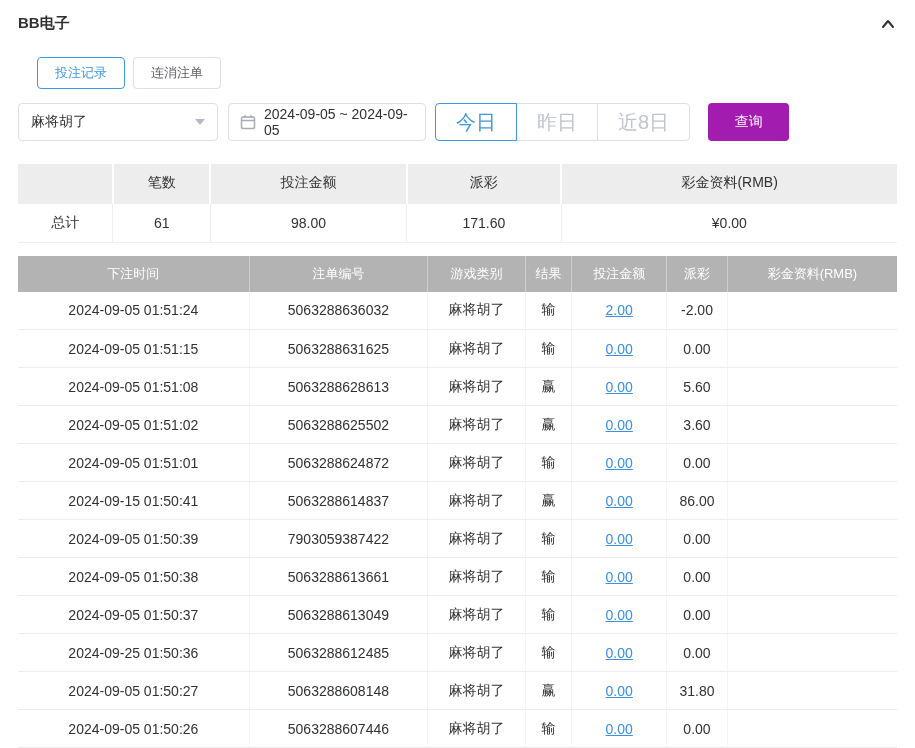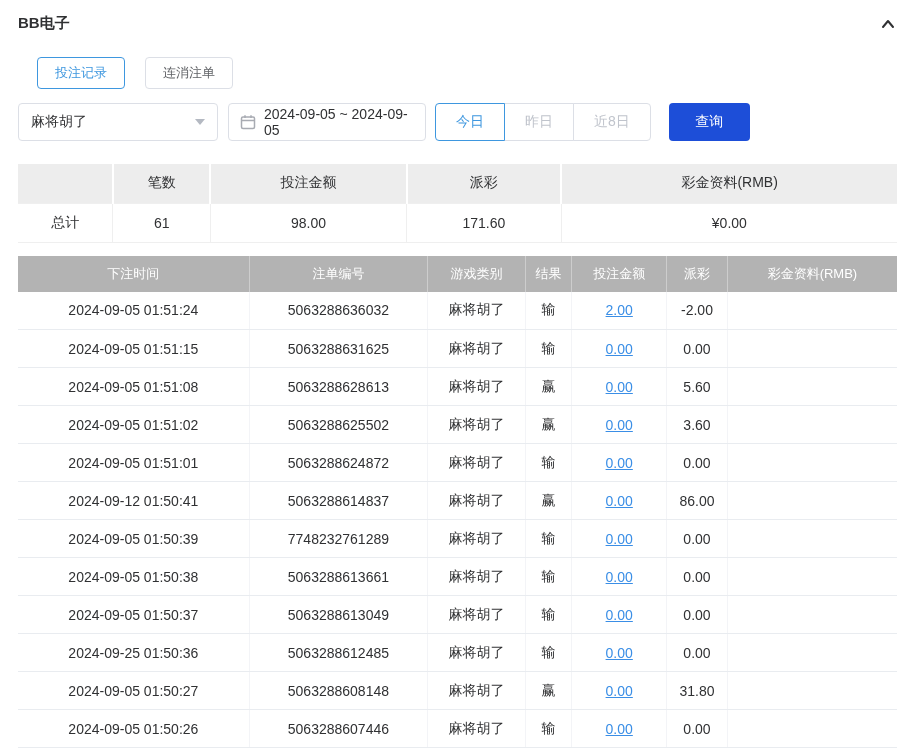--- a/index.html
+++ b/index.html
@@ -9,21 +9,21 @@
     color:#303133;
   }
   .page { padding:14px 18px 0 18px; }
 
   
   .panel-header { display:flex; align-items:center; justify-content:space-between; margin-bottom:24px; }
   .panel-title { font-size:15px; font-weight:bold; color:#303133; }
   .collapse-btn { cursor:pointer; display:flex; align-items:center; }
 
   
-  .tabs { display:flex; gap:20px; margin-bottom:14px;padding-left:19px; }
+  .tabs { display:flex; gap:8px; margin-bottom:14px;padding-left:19px; }
   .tab {
     height:32px; padding:0 17px; background:#fff; border:1px solid #dcdfe6;
     border-radius:4px; font-size:13px; color:#606266; cursor:pointer;
     font-family:inherit;
   }
   .tab.active { border-color:#3e97df; color:#3e97df; }
 
   
   .filter-row { display:flex; align-items:center; margin-bottom:23px; }
   .select {
@@ -37,29 +37,29 @@
   }
   .datepicker {
     margin-left:10px; width:198px; height:38px; border:1px solid #dcdfe6;
     border-radius:4px; display:flex; align-items:center; gap:8px;
     padding:0 11px; font-size:14px; cursor:pointer; background:#fff;
   }
   .cal-icon { display:flex; align-items:center; }
   .btn-group { display:flex; margin-left:9px; }
   .qbtn {
     height:38px; padding:0 20px; background:#fff; border:1px solid #dcdfe6;
-    font-size:14px; color:#c0c4cc; cursor:pointer; margin-left:-1px;
+    font-size:20px; color:#c0c4cc; cursor:pointer; margin-left:-1px;
     font-family:inherit; position:relative;
   }
   .qbtn:first-child { border-radius:4px 0 0 4px; margin-left:0; }
   .qbtn:last-child { border-radius:0 4px 4px 0; }
   .qbtn.active { border-color:#3e97df; color:#3e97df; z-index:2; }
   .search-btn {
     margin-left:18px; height:38px; width:81px; border:none; border-radius:4px;
-    background:#1d4ed8; color:#fff; font-size:14px; cursor:pointer;
+    background:#a21caf; color:#fff; font-size:14px; cursor:pointer;
     font-family:inherit;
   }
 
   
   table { width:100%; border-collapse:collapse; table-layout:fixed; }
   .summary { margin-bottom:13px; font-size:14px; }
   .summary th {
     background:#ededed; height:39px; font-weight:normal; color:#303133;
     border-left:2px solid #fff; text-align:center;
   }
@@ -220,31 +220,31 @@
         <tr>
           <td>2024-09-05 01:51:01</td>
           <td>5063288624872</td>
           <td>麻将胡了</td>
           <td>输</td>
           <td><a class="bet-link">0.00</a></td>
           <td>0.00</td>
           <td></td>
         </tr>
         <tr>
-          <td>2024-09-12 01:50:41</td>
+          <td>2024-09-15 01:50:41</td>
           <td>5063288614837</td>
           <td>麻将胡了</td>
           <td>赢</td>
           <td><a class="bet-link">0.00</a></td>
           <td>86.00</td>
           <td></td>
         </tr>
         <tr>
           <td>2024-09-05 01:50:39</td>
-          <td>7748232761289</td>
+          <td>7903059387422</td>
           <td>麻将胡了</td>
           <td>输</td>
           <td><a class="bet-link">0.00</a></td>
           <td>0.00</td>
           <td></td>
         </tr>
         <tr>
           <td>2024-09-05 01:50:38</td>
           <td>5063288613661</td>
           <td>麻将胡了</td>

